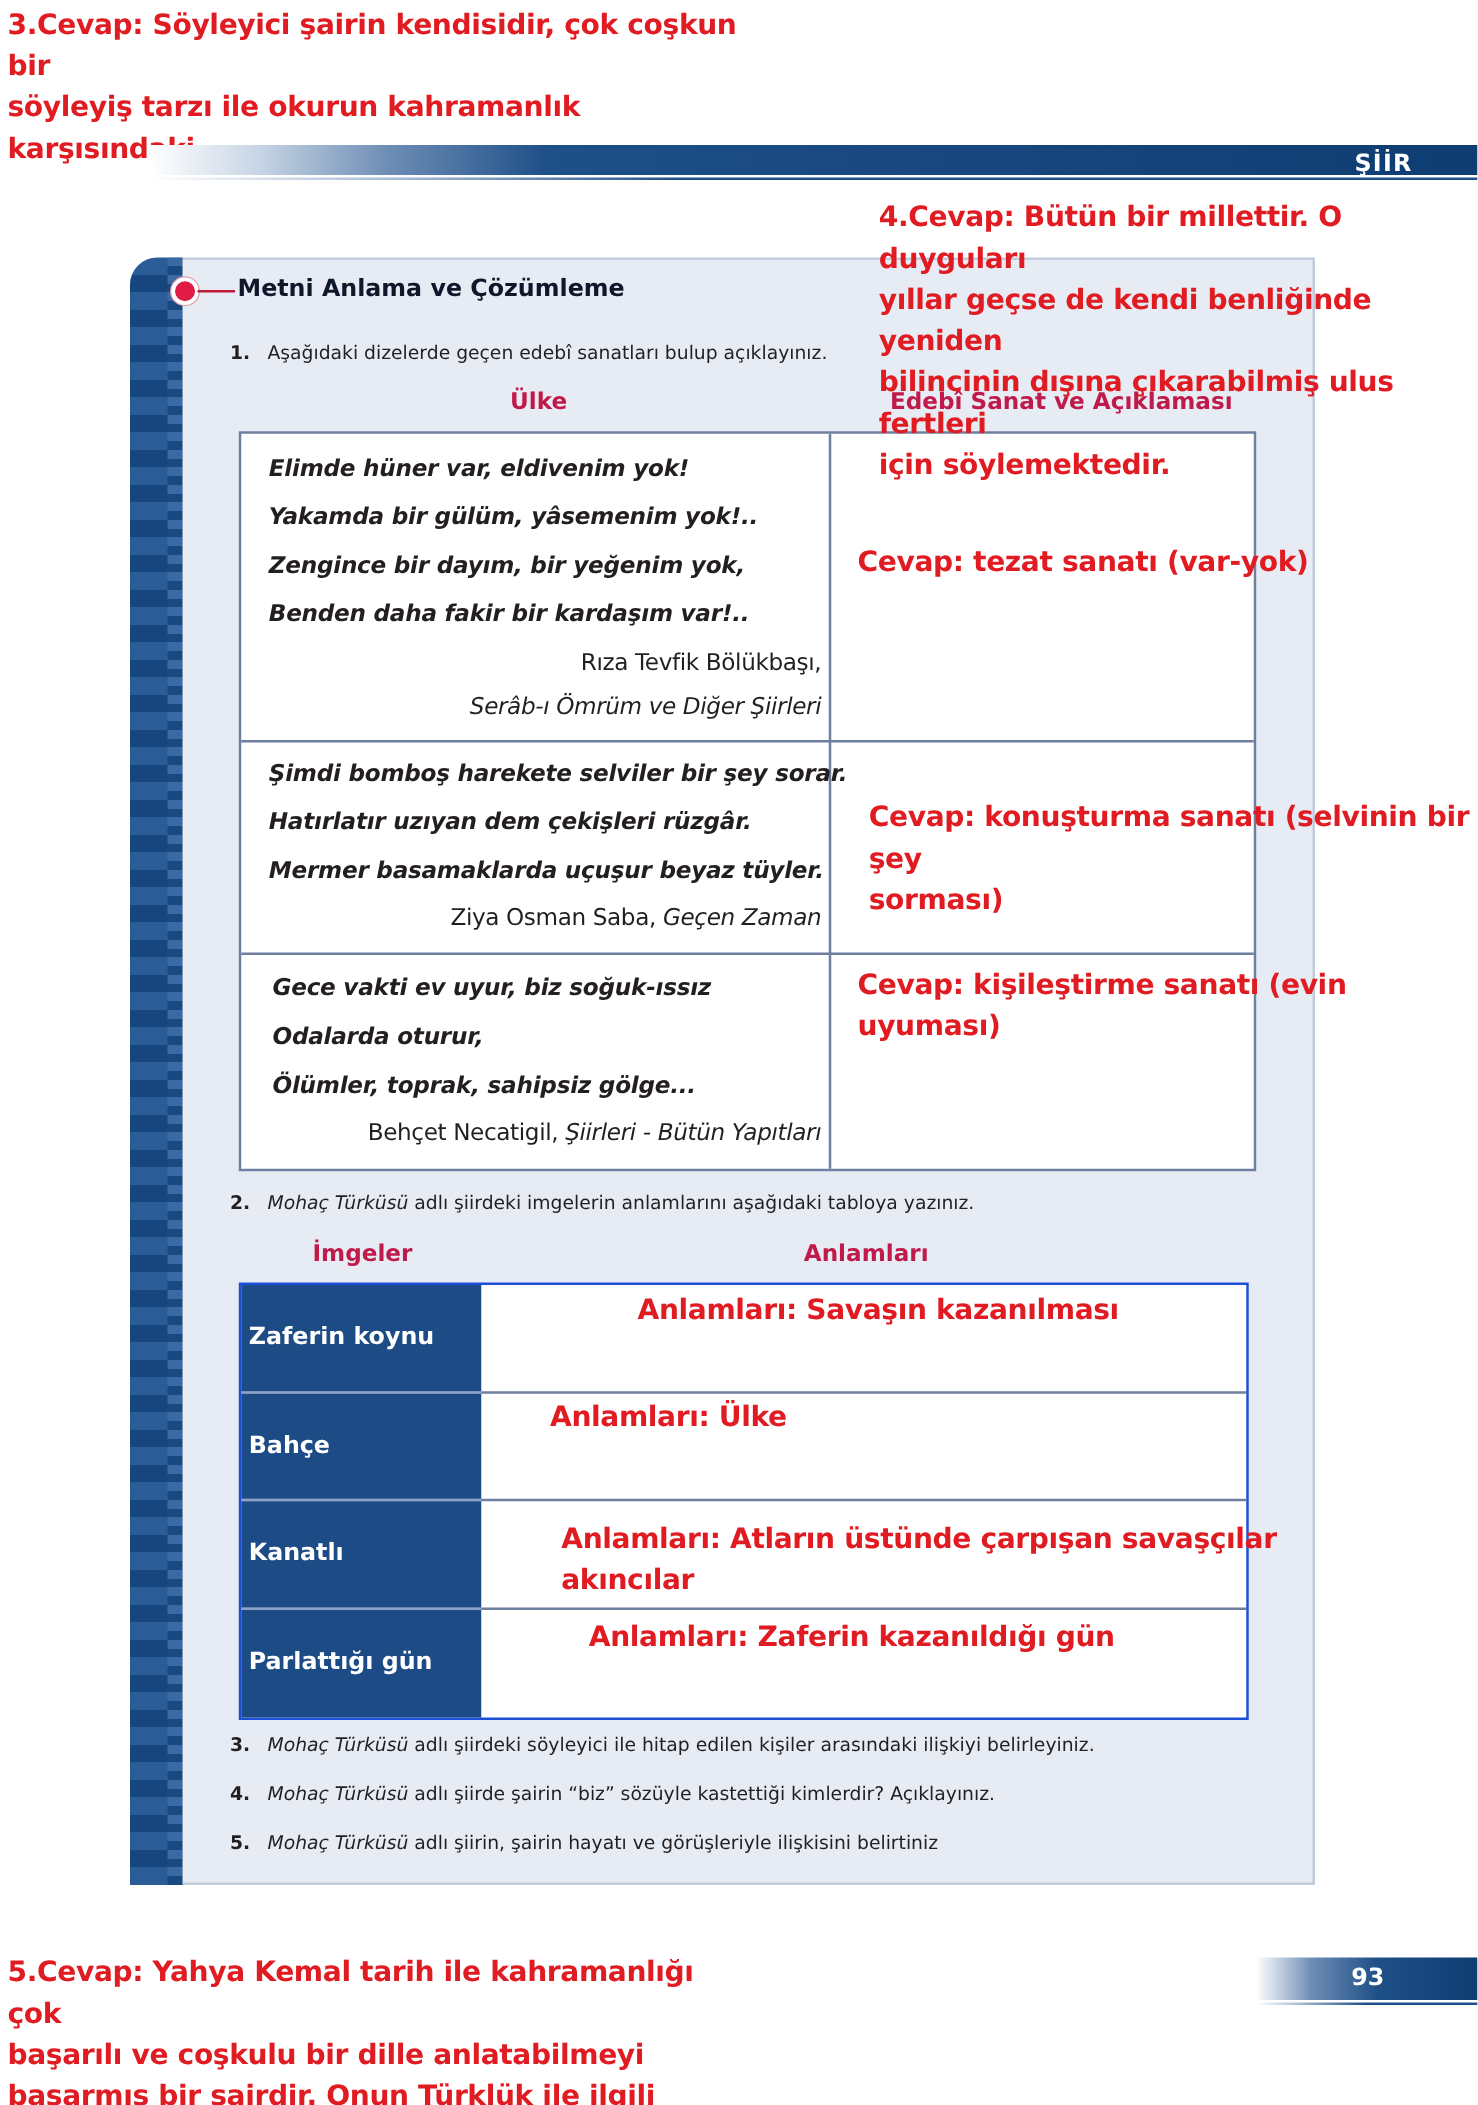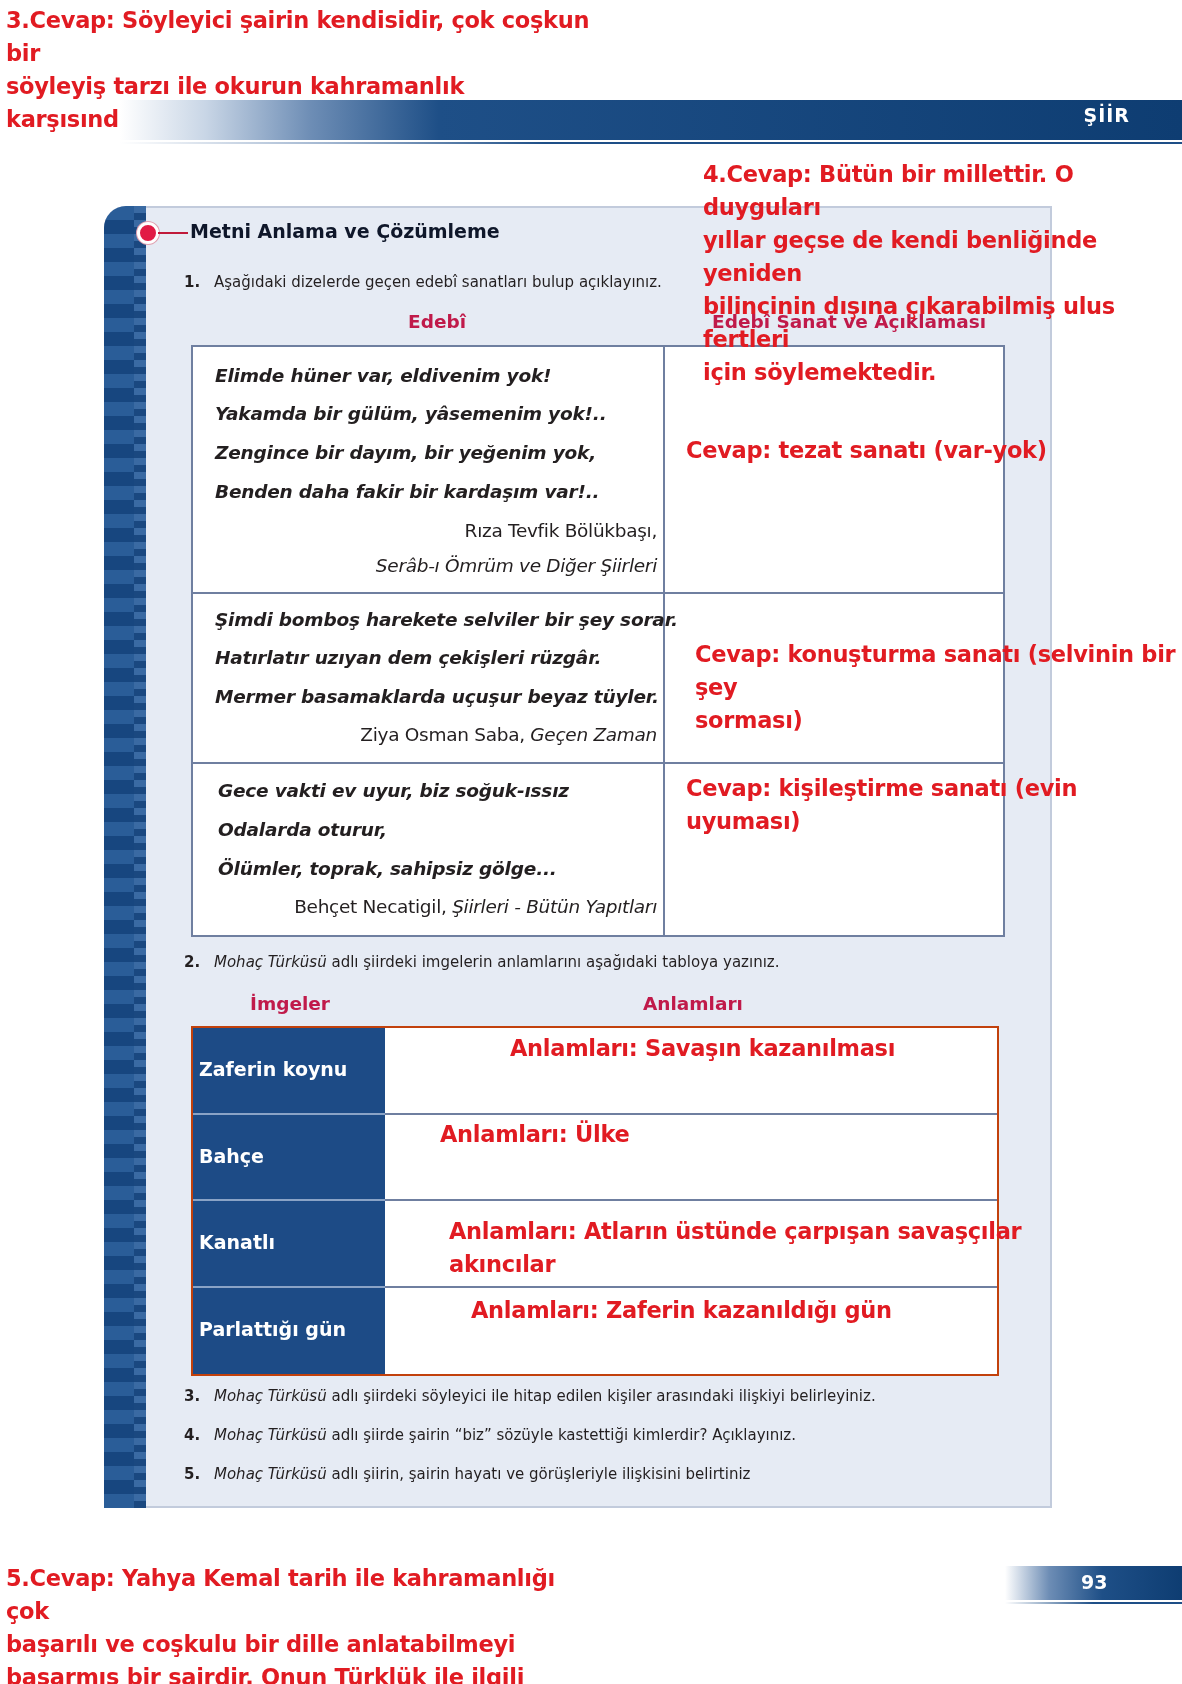--- a/index.html
+++ b/index.html
@@ -7,21 +7,21 @@
   body { position: relative; font-family: "DejaVu Sans", sans-serif; color: #231f20; }
 
   .red { color: #e11b22; font-weight: bold; font-family: "DejaVu Sans", sans-serif; }
 
   
   .ann-top { position: absolute; left: 6px; top: 4px; width: 600px; font-size: 22.5px; line-height: 33px; letter-spacing: -0.3px; }
   .ann-4 { position: absolute; left: 703px; top: 158px; width: 480px; font-size: 22.5px; line-height: 33px; letter-spacing: -0.3px; z-index: 5; }
   .ann-5 { position: absolute; left: 6px; top: 1520px; width: 560px; font-size: 22.5px; line-height: 33px; letter-spacing: -0.3px; margin-top: 42px; }
 
   
-  .header-band { position: absolute; left: 120px; top: 100px; width: 1062px; height: 40px;
+  .header-band { position: absolute; left: 120px; top: 116px; width: 1062px; height: 24px;
     background: linear-gradient(to right, #ffffff 0%, #c9d6e6 8%, #6d8db5 18%, #1e4f87 30%, #0e3d72 100%); }
   .header-band .title { position: absolute; right: 52px; top: 4px; color: #ffffff; font-weight: bold; font-size: 19px; font-family: "DejaVu Sans", sans-serif; letter-spacing: 1px; }
   .header-band .line { position: absolute; left: 0; right: 0; bottom: -4px; height: 2px; background: linear-gradient(to right, #ffffff 0%, #9fb4cf 20%, #1e4f87 40%); }
 
   
   .panel { position: absolute; left: 104px; top: 206px; width: 948px; height: 1302px;
     background: #e6ebf4; border: 2px solid #c2cbdc; border-radius: 22px 0 0 0; }
   .panel-stripe { position: absolute; left: 104px; top: 206px; width: 42px; height: 1302px;
     border-radius: 22px 0 0 0; overflow: hidden;
     background: #1f4f88;
@@ -43,21 +43,21 @@
   
   .t1 { position: absolute; left: 191px; top: 345px; width: 814px; height: 592px; background: #ffffff; border: 2px solid #6f7fa0; }
   .t1 .vdiv { position: absolute; left: 470px; top: 0; bottom: 0; width: 2px; background: #6f7fa0; }
   .t1 .hdiv { position: absolute; left: 0; right: 0; height: 2px; background: #6f7fa0; }
   .poem-line { position: absolute; font-style: italic; font-size: 18.5px; color: #231f20; letter-spacing: -0.2px; font-weight: bold; }
   .attrib { position: absolute; font-size: 18.5px; color: #231f20; text-align: right; letter-spacing: -0.3px; }
   .attrib i { }
   .ans-cell { position: absolute; font-size: 22.5px; line-height: 33px; letter-spacing: -0.3px; z-index: 5; }
 
   
-  .t2 { position: absolute; left: 191px; top: 1026px; width: 808px; height: 350px; background: #ffffff; border: 2px solid #c2410c; }
+  .t2 { position: absolute; left: 191px; top: 1026px; width: 808px; height: 350px; background: #ffffff; border: 2px solid #1d4ed8; }
   .t2 .left { position: absolute; left: 0; top: 0; width: 192px; bottom: 0; background: #1d4b86; }
   .t2 .hdiv { position: absolute; left: 0; right: 0; height: 2px; background: #6f7fa0; }
   .t2 .hdiv-left { position: absolute; left: 0; width: 192px; height: 2px; background: #8aa3c6; }
   .img-label { position: absolute; left: 6px; color: #ffffff; font-weight: bold; font-size: 19px; }
   .t2-ans { position: absolute; font-size: 22.5px; line-height: 33px; letter-spacing: -0.3px; }
 
   
   .page-band { position: absolute; left: 1005px; top: 1566px; width: 177px; height: 34px;
     background: linear-gradient(to right, #ffffff 0%, #6d8db5 25%, #1e4f87 55%, #0e3d72 100%); }
   .page-band .pn { position: absolute; left: 76px; top: 5px; color: #ffffff; font-weight: bold; font-size: 19px; }
@@ -86,21 +86,21 @@
 <div class="ann-4 red">
   <div>4.Cevap: Bütün bir millettir. O duyguları</div>
   <div>yıllar geçse de kendi benliğinde yeniden</div>
   <div>bilincinin dışına çıkarabilmiş ulus fertleri</div>
   <div>için söylemektedir.</div>
 </div>
 
 <div class="q" style="top:273px;">
   <span class="num">1.</span><span>Aşağıdaki dizelerde geçen edebî sanatları bulup açıklayınız.</span>
 </div>
-<div class="col-head" style="left:408px; top:311px;">Edebî</div>
+<div class="col-head" style="left:408px; top:311px;">Ülke</div>
 <div class="col-head" style="left:712px; top:311px;">Edebî Sanat ve Açıklaması</div>
 
 <div class="t1">
   <div class="vdiv"></div>
   <div class="hdiv" style="top:245px;"></div>
   <div class="hdiv" style="top:415px;"></div>
 
   <div class="poem-line" style="left:22px; top:18px;">Elimde hüner var, eldivenim yok!</div>
   <div class="poem-line" style="left:22px; top:56px;">Yakamda bir gülüm, yâsemenim yok!..</div>
   <div class="poem-line" style="left:22px; top:95px;">Zengince bir dayım, bir yeğenim yok,</div>

